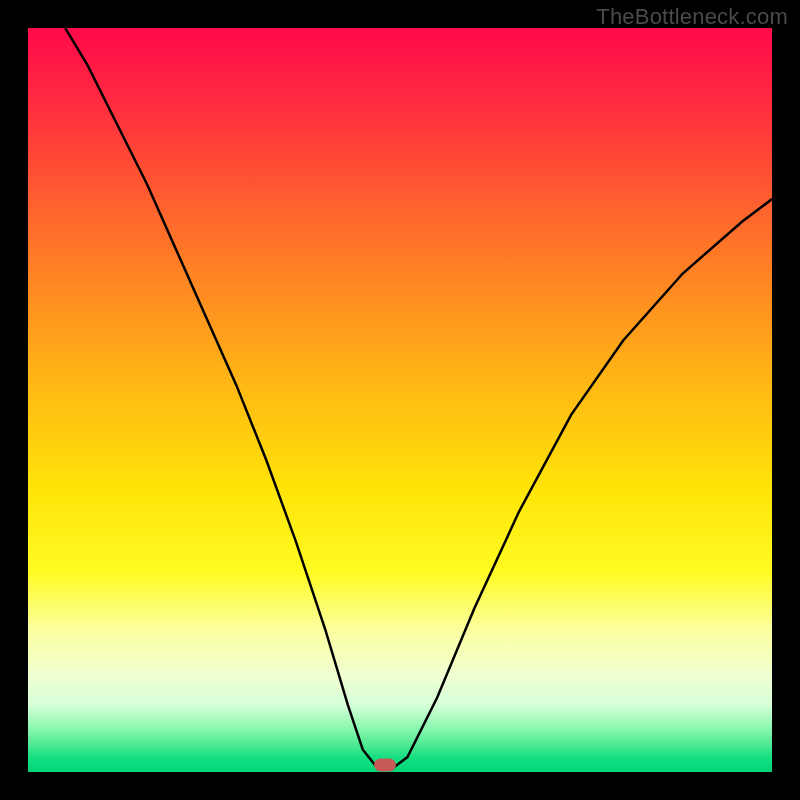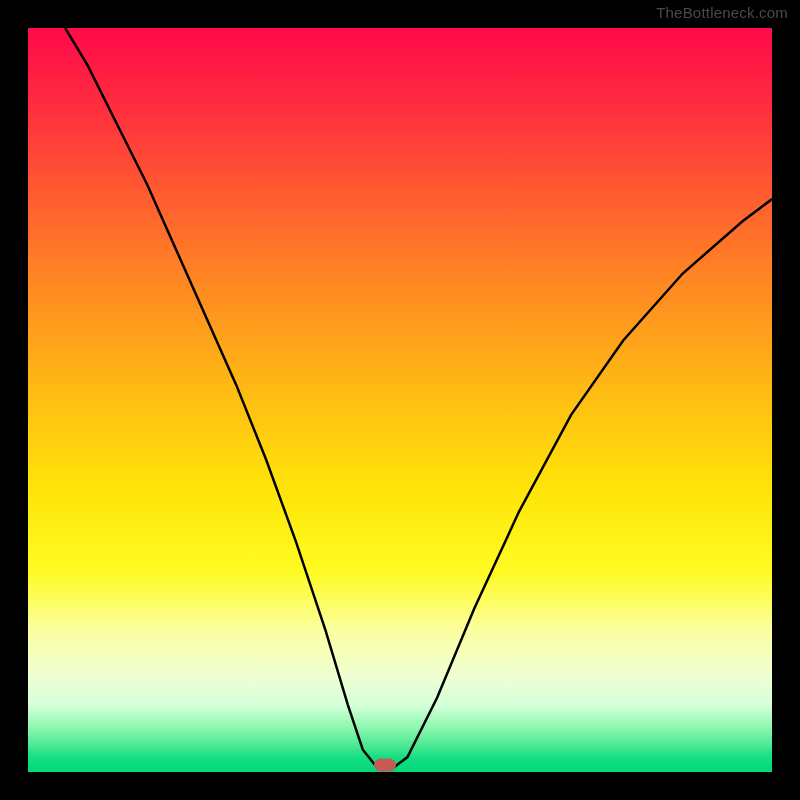--- a/index.html
+++ b/index.html
@@ -44,21 +44,21 @@
       #4ae892 96.5%,
       #16df82 98%,
       #00d877 100%
     );
   }
   .watermark {
     position: absolute;
     top: 4px;
     right: 12px;
     color: #4a4a4a;
-    font-size: 15px;
+    font-size: 22px;
     font-weight: 500;
     z-index: 5;
     letter-spacing: 0.2px;
   }
   svg.curve {
     position: absolute;
     inset: 0;
     width: 100%;
     height: 100%;
     z-index: 3;

